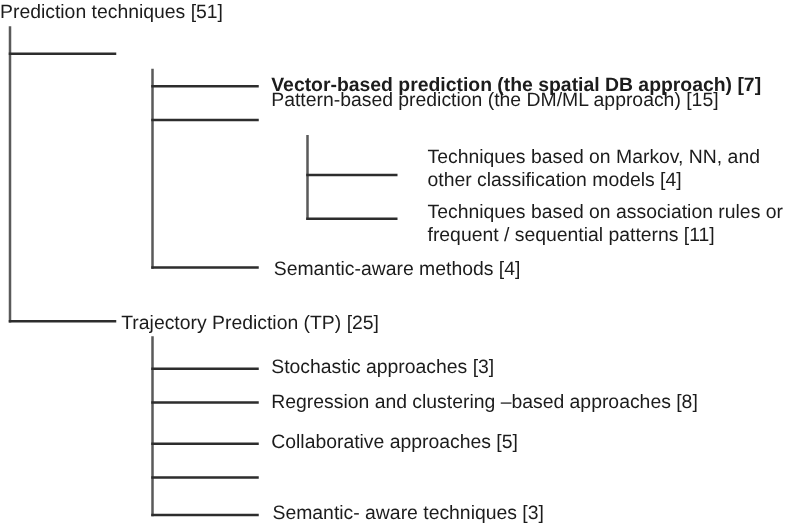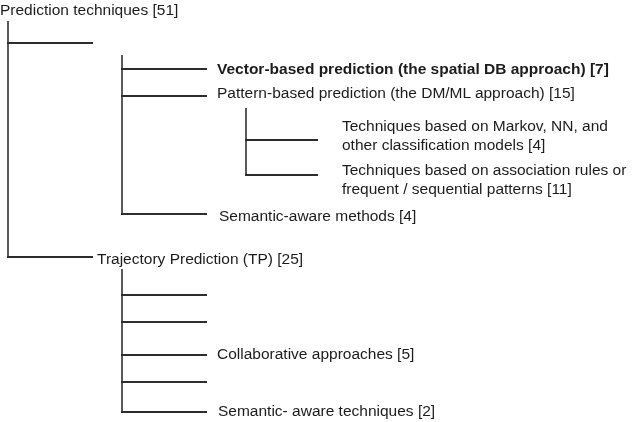--- a/index.html
+++ b/index.html
@@ -61,30 +61,32 @@
   <div class="hline" style="left:121px; top:321px; width:86px;"></div>
   <div class="hline" style="left:121px; top:354px; width:86px;"></div>
   <div class="hline" style="left:121px; top:381px; width:86px;"></div>
   <div class="hline" style="left:121px; top:411px; width:86px;"></div>
 
   <div class="node" style="left:0px;   top:0px;">Prediction techniques [51]</div>
 
 
   <div class="node" style="left:217px; top:59px;font-weight:bold;">Vector-based prediction (the spatial DB approach) [7]</div>
 
-  <div class="node" style="left:217px; top:83px;">Pattern-based prediction (the DM/ML approach) [15]</div>
+  <div class="node" style="left:217px; top:71px;">Pattern-based prediction (the DM/ML approach) [15]</div>
 
   <div class="node wrap" style="left:342px; top:116px;">Techniques based on Markov, NN, and other classification models [4]</div>
 
   <div class="node wrap" style="left:342px; top:160px;">Techniques based on association rules or frequent / sequential patterns [11]</div>
 
   <div class="node" style="left:219px; top:206px;">Semantic-aware methods [4]</div>
 
   <div class="node" style="left:97px;  top:249px;">Trajectory Prediction (TP) [25]</div>
 
+  <div class="node" style="left:217px; top:284px;">Stochastic approaches [3]</div>
 
+  <div class="node" style="left:217px; top:312px;">Regression and clustering –based approaches [8]</div>
 
   <div class="node" style="left:217px; top:344px;">Collaborative approaches [5]</div>
 
 
-  <div class="node" style="left:218px; top:401px;">Semantic- aware techniques [2]</div>
+  <div class="node" style="left:218px; top:401px;">Semantic- aware techniques [3]</div>
 
 </div>
 
 </body></html>

